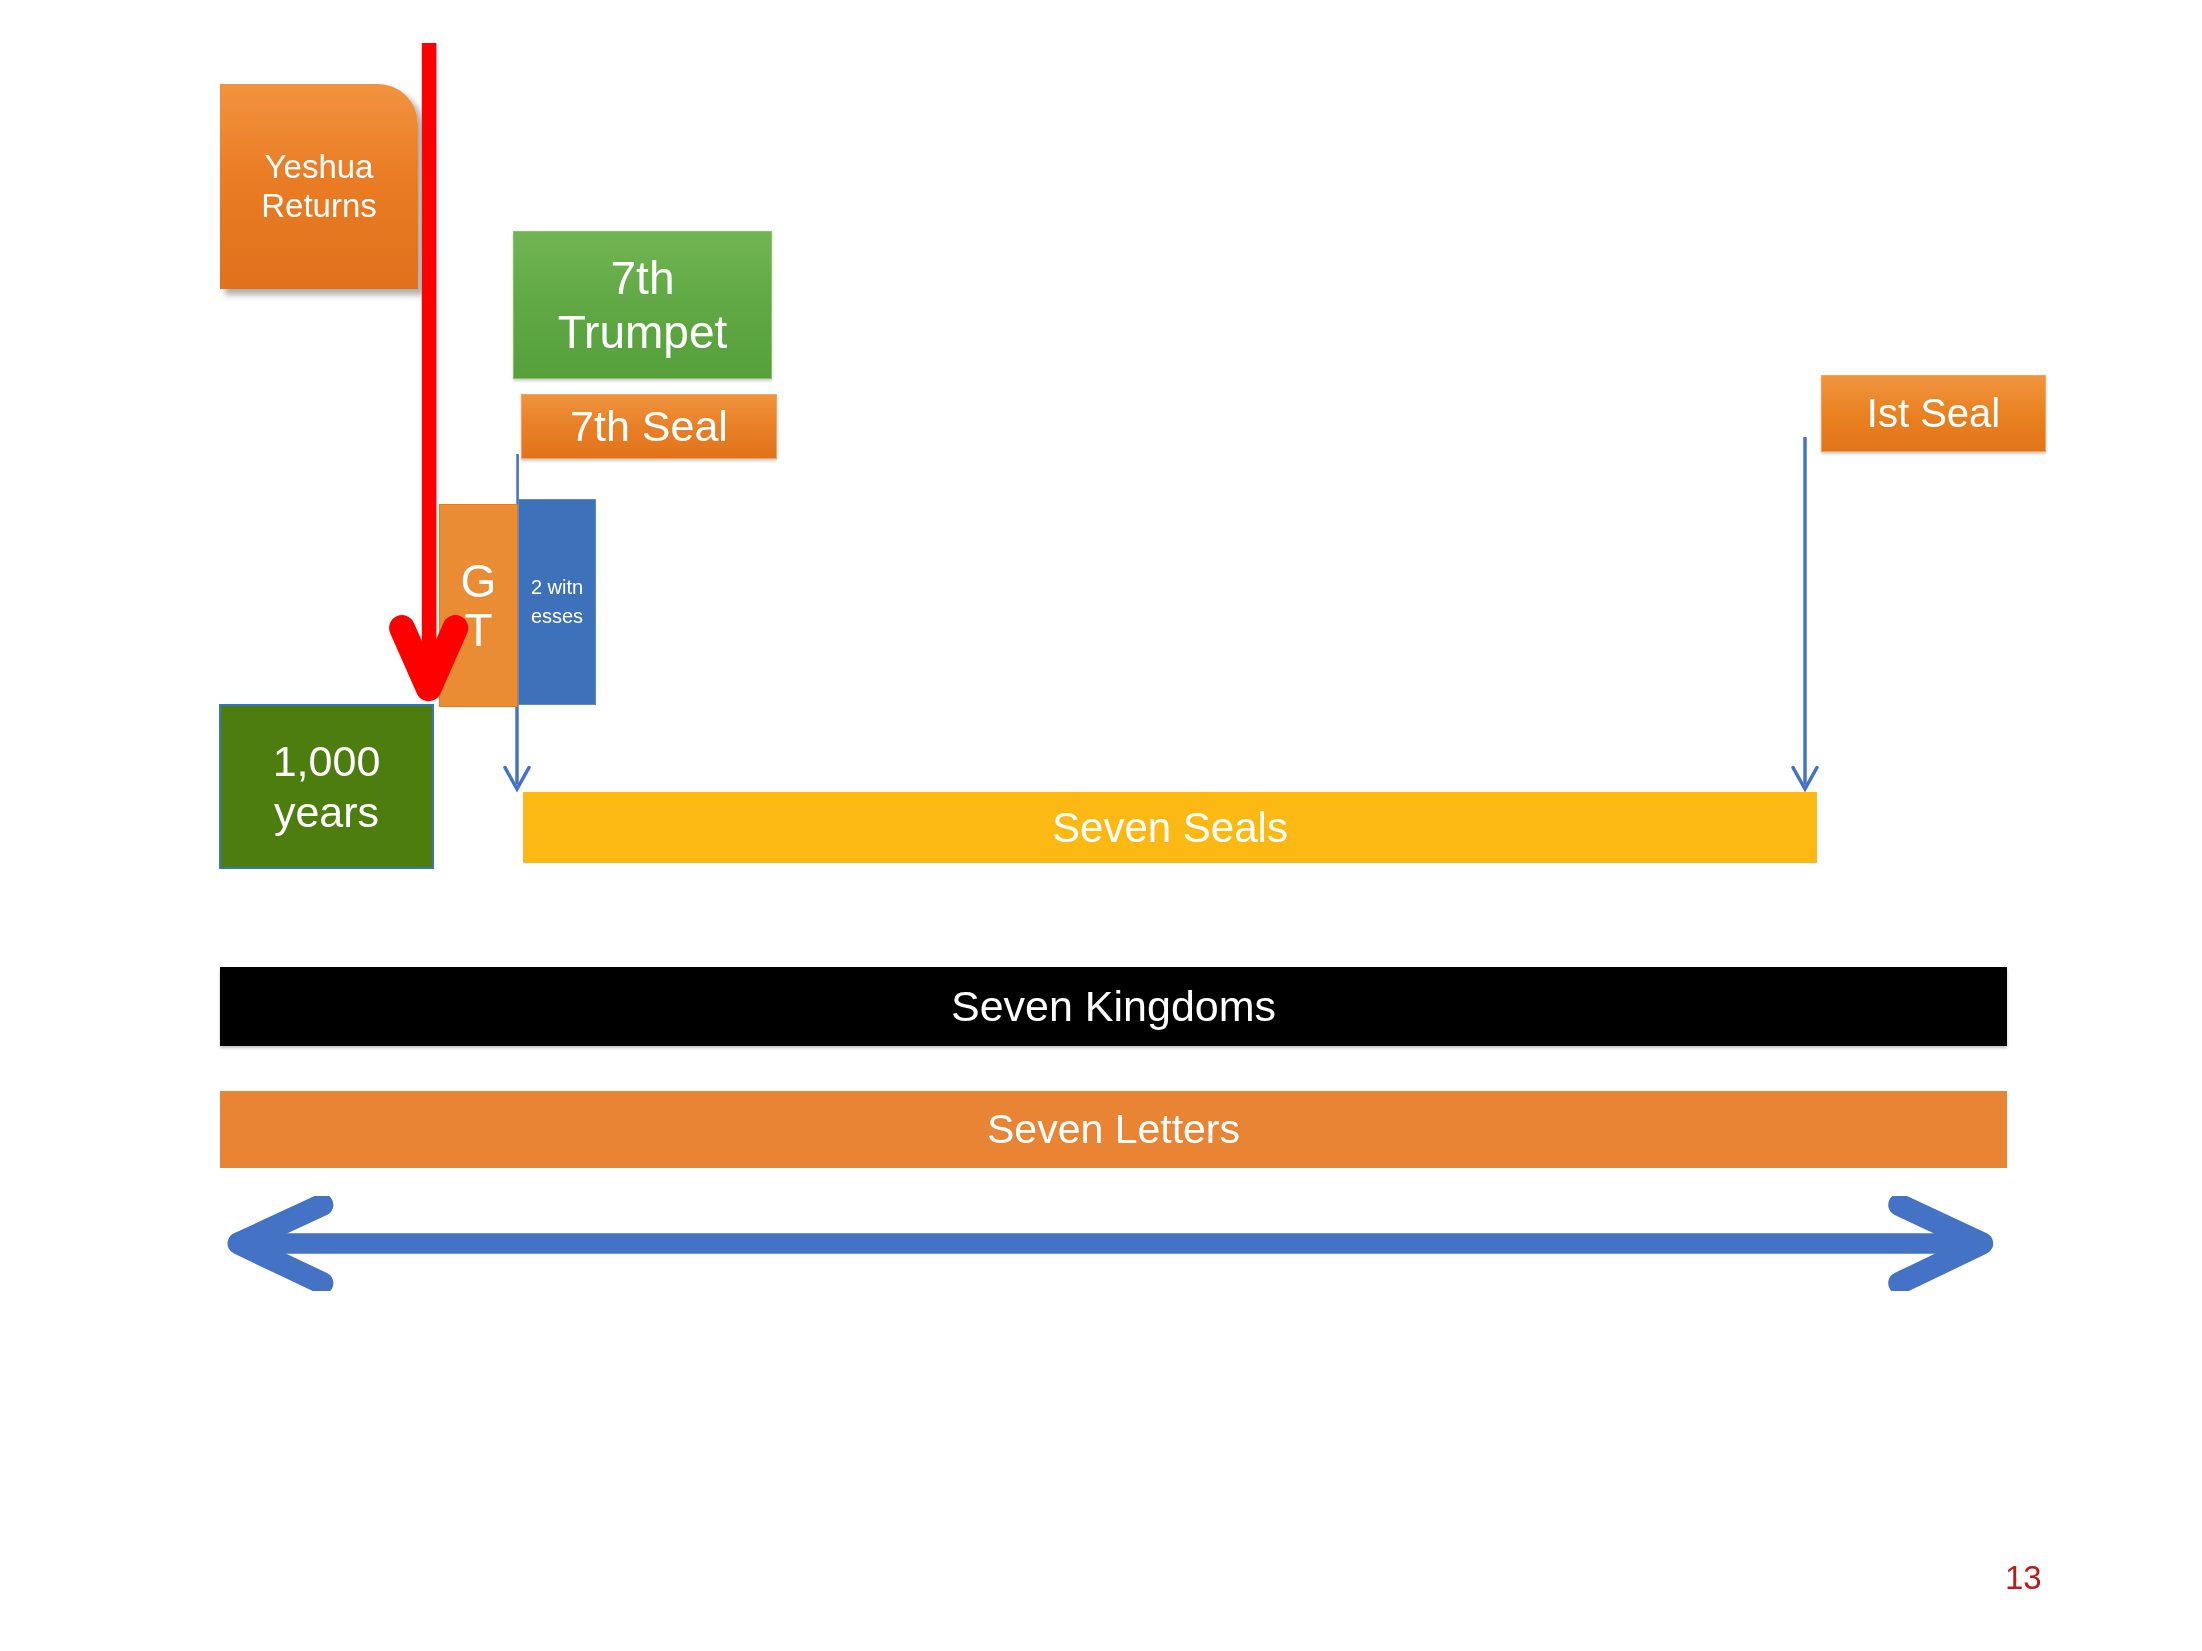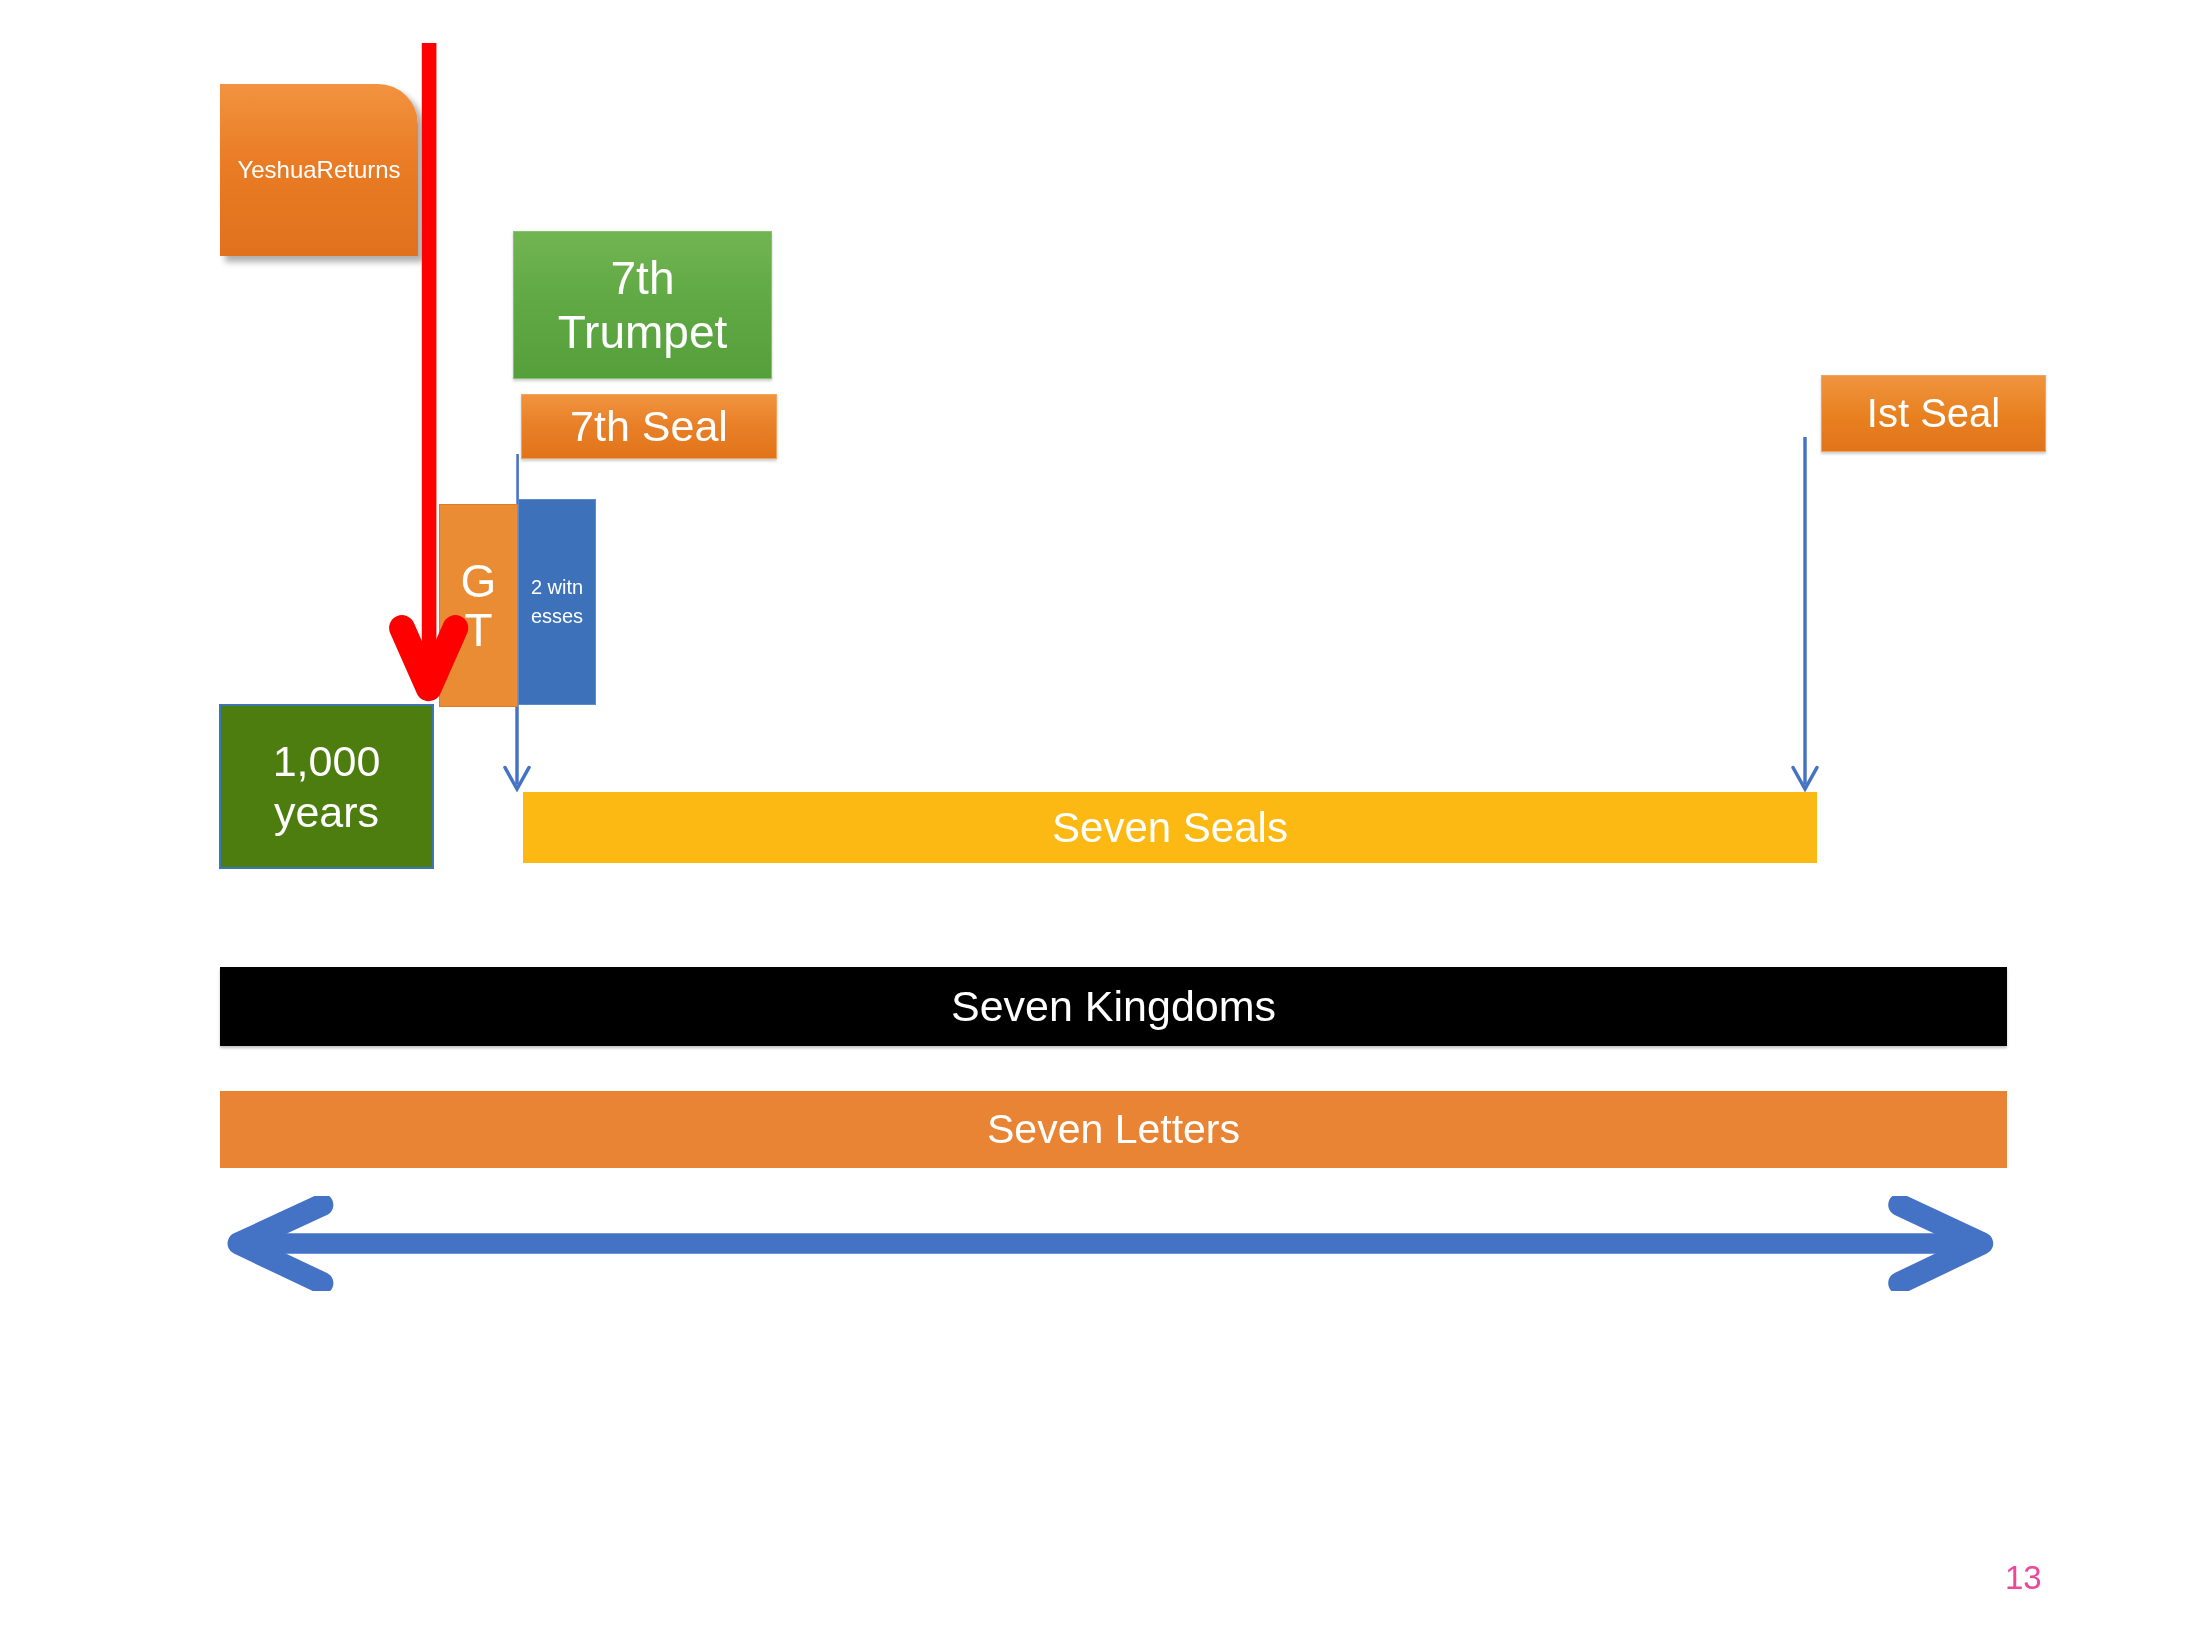--- a/index.html
+++ b/index.html
@@ -26,25 +26,26 @@
     text-align: center;
     color: #ffffff;
     line-height: 1.18;
   }
 
   
   #yeshua-returns {
     left: 220px;
     top: 84px;
     width: 198px;
-    height: 172px;
+    height: 205px;
     background: linear-gradient(180deg, #f2933f 0%, #ea7c25 45%, #e1711c 100%);
     border-top-right-radius: 40px;
-    font-size: 24px;
+    font-size: 33px;
     box-shadow: 5.2px 6px 6px rgba(0,0,0,0.32);
+    flex-direction: column;
   }
 
   
   #seven-proclamations {
     left: 434px;
     top: 86px;
     width: 581px;
     height: 79px;
     background: linear-gradient(180deg, #5b8fd4 0%, #4a80c8 30%, #3d6fb8 70%, #3968b0 100%);
     border: 0.9px solid #6f9bd8;
@@ -182,21 +183,21 @@
     top: 1196px;
     width: 1807px;
     height: 95px;
   }
 
   
   #page-number {
     position: absolute;
     left: 2005px;
     top: 1559px;
-    color: #ec4899;
+    color: #b91c1c;
     font-size: 33px;
     font-family: "Liberation Sans", sans-serif;
   }
 </style>
 </head>
 <body>
 
 <div id="slide">
 
   <svg class="connector" style="left:508px; top:454px; width:26px; height:60px;" viewBox="0 0 30 70">

